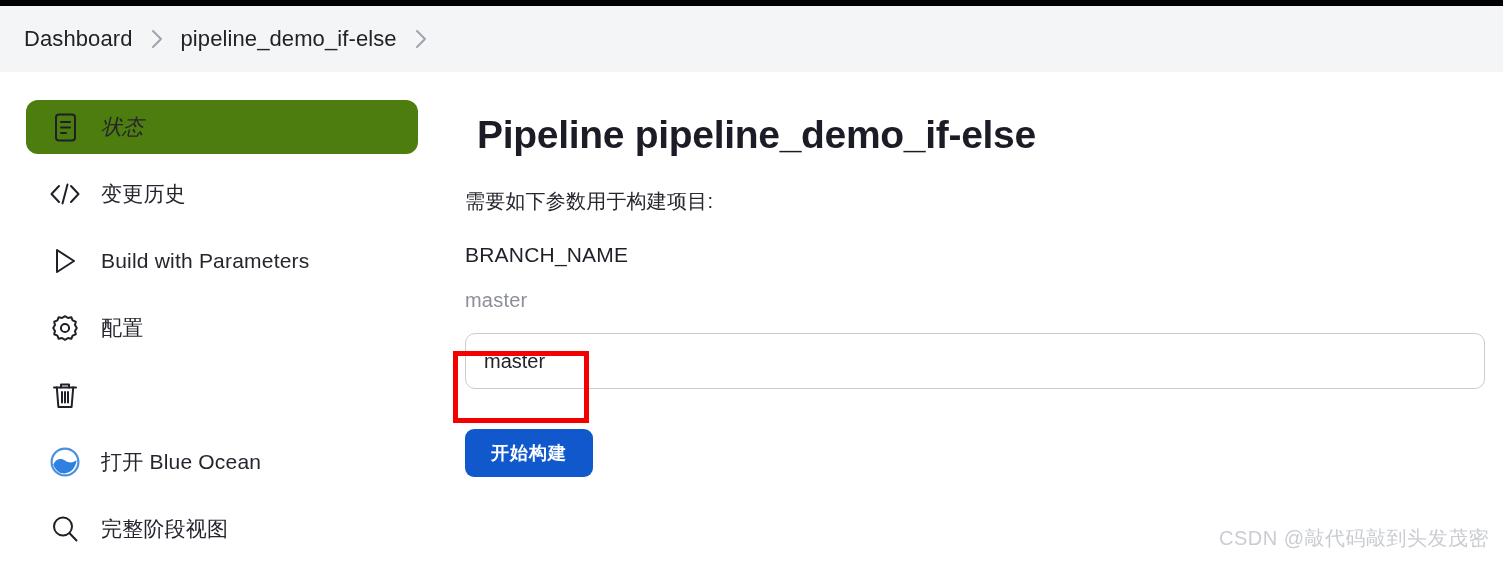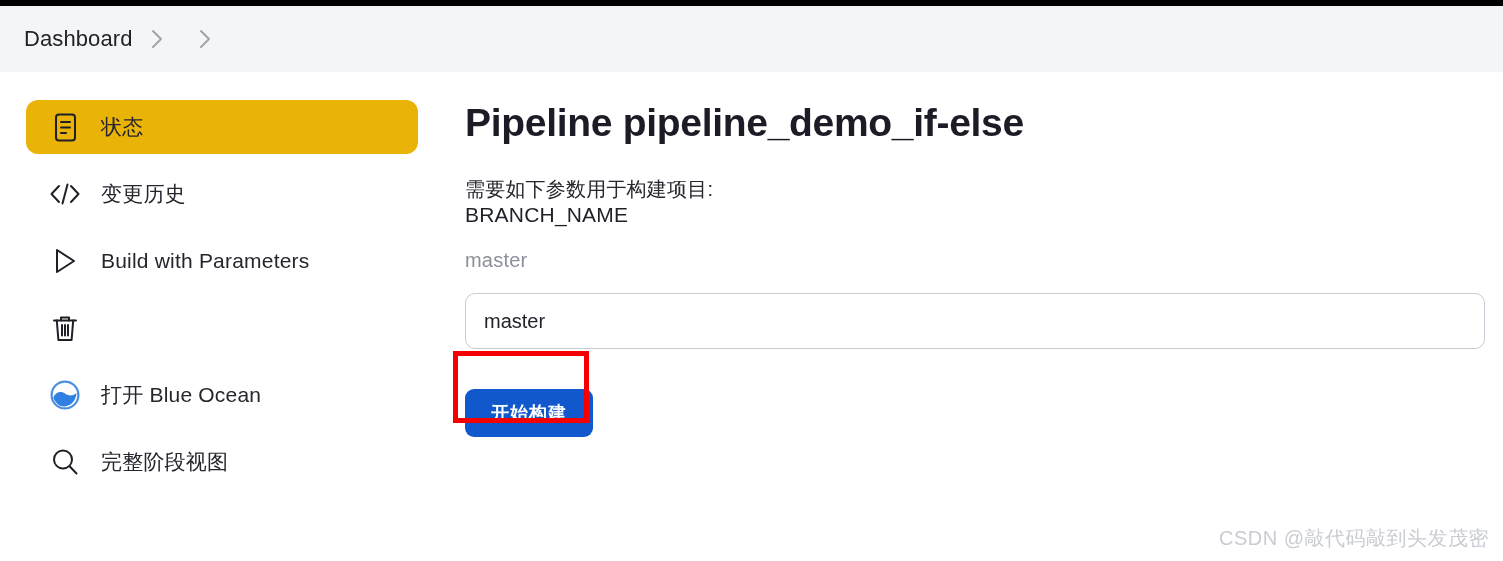--- a/index.html
+++ b/index.html
@@ -64,21 +64,22 @@
   .nav-item {
     display: flex;
     align-items: center;
     height: 54px;
     margin-bottom: 13px;
     padding-left: 22px;
     border-radius: 12px;
     cursor: pointer;
   }
   .nav-item.active {
-    background: #eab308;
+    background: #4d7c0f;
+    font-style: italic;
   }
   .nav-icon {
     width: 34px;
     height: 34px;
     flex: 0 0 34px;
     display: flex;
     align-items: center;
     justify-content: center;
     margin-right: 19px;
     color: #1f1f28;
@@ -96,32 +97,33 @@
     position: absolute;
     top: 100px;
     left: 465px;
     width: 1022px;
   }
   .page-title {
     font-size: 39px;
     font-weight: bold;
     color: #1c1c26;
     letter-spacing: -0.3px;
-    margin: 0;
+    margin: 12px;
     line-height: 1.18;
   }
   .params-intro {
     font-size: 20px;
     color: #26262f;
     margin-top: 30px;
     letter-spacing: .2px;
   }
   .param-name {
     font-size: 21px;
     color: #1f1f28;
+    margin-top: 28px;
     letter-spacing: .2px;
   }
   .param-desc {
     font-size: 20px;
     color: #8b8f99;
     margin-top: 22px;
     letter-spacing: .2px;
   }
   .param-input {
     display: block;
@@ -183,20 +185,21 @@
 
 <div class="top-strip"></div>
 
 <div class="breadcrumb-bar">
   <span class="crumb">Dashboard</span>
   <span class="crumb-sep">
     <svg width="14" height="22" viewBox="0 0 14 22" fill="none" stroke="#9fa3ac" stroke-width="2" stroke-linecap="round" stroke-linejoin="round">
         <path d="M3 3 L11 11 L3 19"></path>
       </svg>
   </span>
+  <span class="crumb">pipeline_demo_if-else</span>
   <span class="crumb-sep">
     <svg width="14" height="22" viewBox="0 0 14 22" fill="none" stroke="#9fa3ac" stroke-width="2" stroke-linecap="round" stroke-linejoin="round">
         <path d="M3 3 L11 11 L3 19"></path>
       </svg>
   </span>
 </div>
 
 <nav class="sidebar">
 
   <div class="nav-item active">
@@ -224,20 +227,29 @@
 
   <div class="nav-item">
     <span class="nav-icon">
       <svg width="28" height="30" viewBox="0 0 28 30" fill="none" stroke="#1f1f28" stroke-width="2" stroke-linecap="round" stroke-linejoin="round">
         <path d="M6 4 L23 15 L6 26 Z"></path>
       </svg>
     </span>
     <span class="nav-label">Build with Parameters</span>
   </div>
 
+  <div class="nav-item">
+    <span class="nav-icon">
+      <svg width="30" height="30" viewBox="0 0 30 30" fill="none" stroke="#1f1f28" stroke-width="2" stroke-linejoin="round">
+        <path d="M15 3.2 L18 5 L21.3 4.2 L22.6 7.4 L25.8 8.7 L25 12 L26.8 15 L25 18 L25.8 21.3 L22.6 22.6 L21.3 25.8 L18 25 L15 26.8 L12 25 L8.7 25.8 L7.4 22.6 L4.2 21.3 L5 18 L3.2 15 L5 12 L4.2 8.7 L7.4 7.4 L8.7 4.2 L12 5 Z"></path>
+        <circle cx="15" cy="15" r="4.1"></circle>
+      </svg>
+    </span>
+    <span class="nav-label">配置</span>
+  </div>
 
   <div class="nav-item">
     <span class="nav-icon">
       <svg width="28" height="31" viewBox="0 0 28 31" fill="none" stroke="#1f1f28" stroke-width="2" stroke-linecap="round" stroke-linejoin="round">
         <line x1="3" y1="7.5" x2="25" y2="7.5"></line>
         <path d="M10 7.5 V4.5 H18 V7.5"></path>
         <path d="M5.8 7.5 L7.4 27 H20.6 L22.2 7.5"></path>
         <line x1="11" y1="12" x2="11" y2="22.5"></line>
         <line x1="14" y1="12" x2="14" y2="22.5"></line>
         <line x1="17" y1="12" x2="17" y2="22.5"></line>

